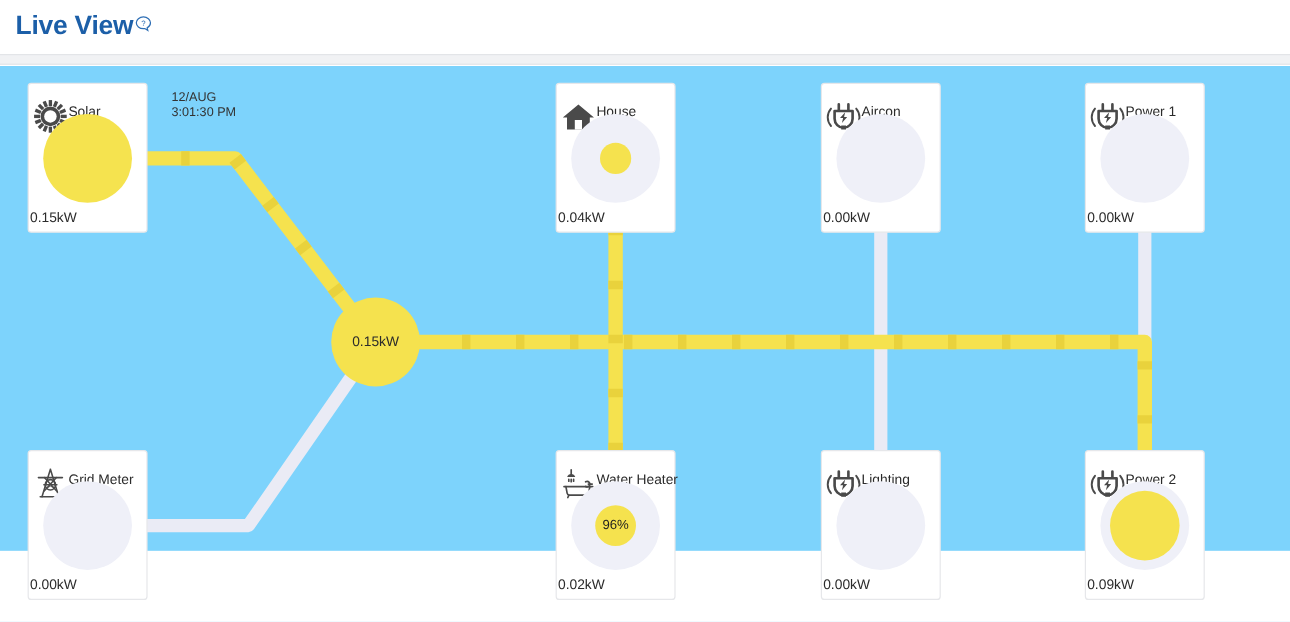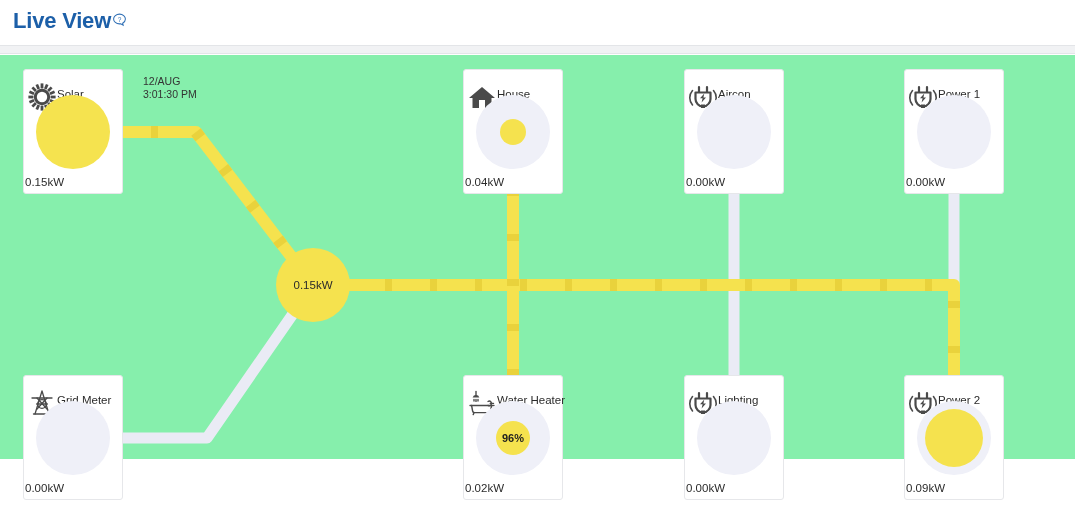--- a/index.html
+++ b/index.html
@@ -58,21 +58,21 @@
     box-sizing: border-box;
   }
 
   
   .canvas {
     position: absolute;
     left: 0;
     top: 55px;
     width: 1075px;
     height: 404px;
-    background: #86efac;
+    background: #7dd3fc;
   }
   .flow-svg {
     position: absolute;
     left: 0; top: 0;
     width: 1075px;
     height: 463px;
   }
 
   
   .timestamp {
@@ -142,21 +142,21 @@
     position: absolute;
     left: 50%;
     top: 50%;
     transform: translate(-50%, -50%);
     border-radius: 50%;
     background: #f5e24e;
     display: flex;
     align-items: center;
     justify-content: center;
     font-size: 11px;
-    font-weight: bold;
+    font-weight: normal;
     color: #1f1f1f;
   }
 
   
   .hub {
     position: absolute;
     width: 74px;
     height: 74px;
     border-radius: 50%;
     background: #f5e24e;

